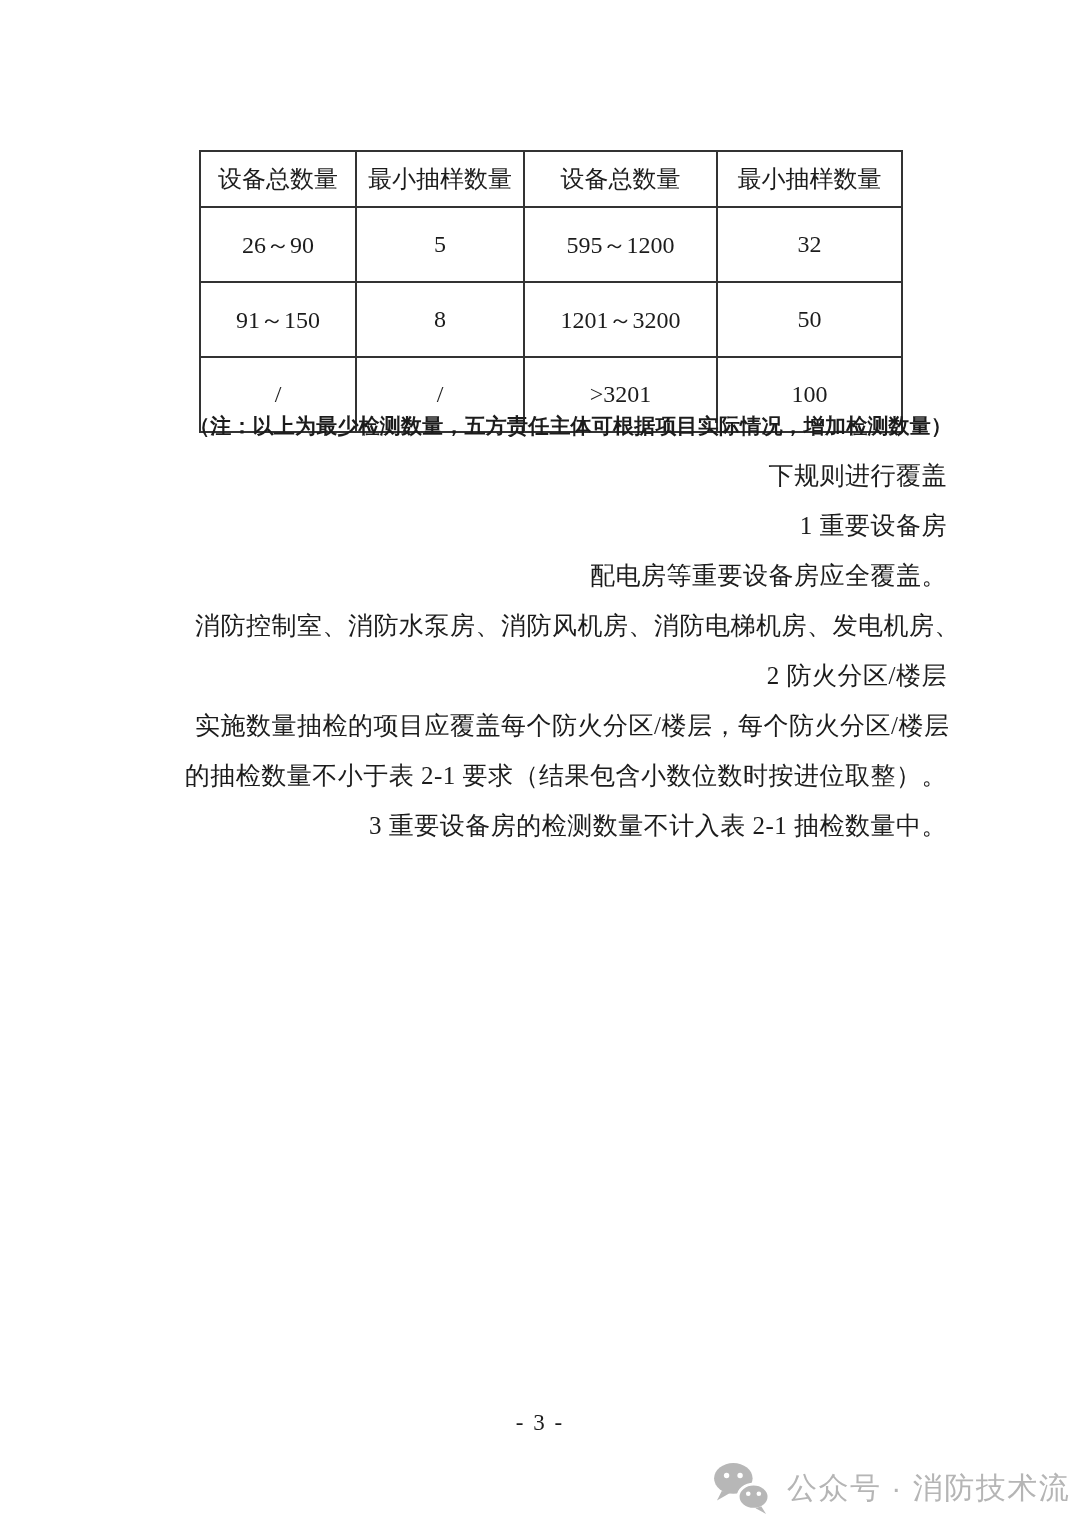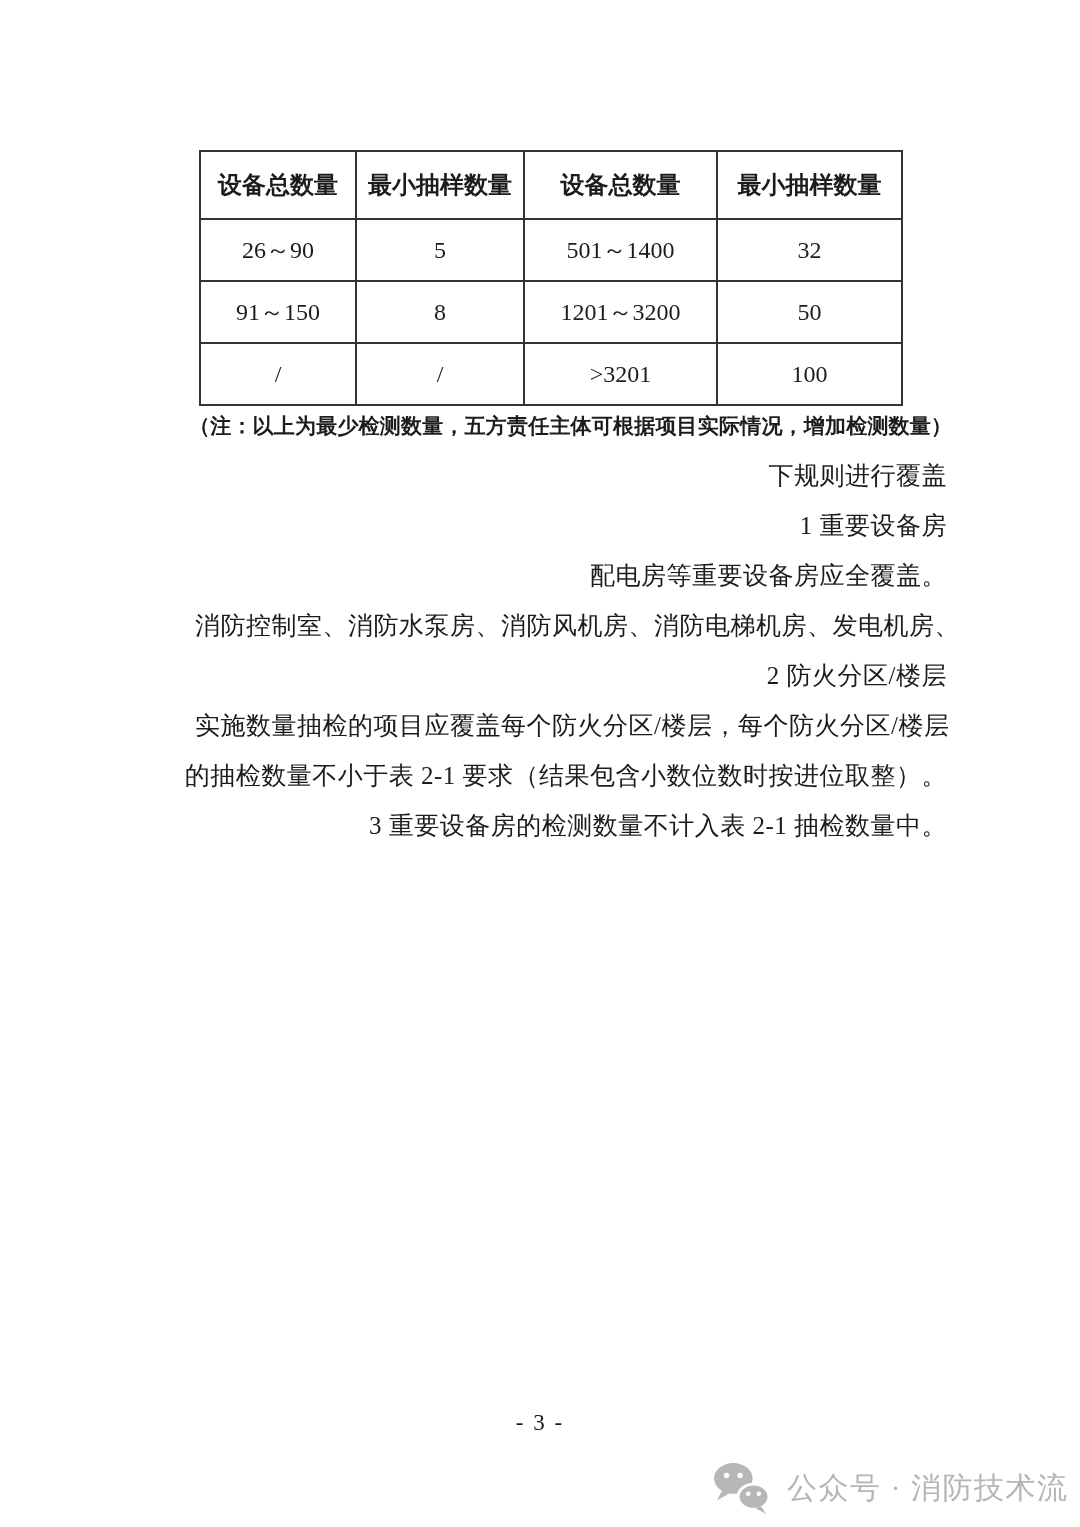--- a/index.html
+++ b/index.html
@@ -24,22 +24,22 @@
     table-layout: fixed;
   }
   .sample-table th,
   .sample-table td {
     border: 2px solid #333333;
     text-align: center;
     vertical-align: middle;
     font-size: 24px;
     color: #1c1c1c;
   }
-  .sample-table th { height: 68px; font-weight: bold; }
-  .sample-table td { height: 62px; font-weight: normal; margin-left: 32px; }
+  .sample-table th { height: 56px; font-weight: normal; }
+  .sample-table td { height: 75px; font-weight: normal; margin-left: 32px; }
 
   
   .content {
     position: absolute;
     left: 145px;
     top: 401px;
     width: 802px;
     text-align: right;
   }
   .line {
@@ -72,21 +72,21 @@
   .watermark {
     position: absolute;
     left: 713px;
     top: 1462px;
     display: flex;
     align-items: center;
     gap: 16px;
   }
   .wm-icon { display: inline-flex; }
   .wm-text {
-    font-family: Liberation Serif, serif;
+    font-family: Liberation Sans, sans-serif;
     font-size: 30px;
     color: #b5b5b5;
     letter-spacing: 1.5px;
     white-space: nowrap;
   }
 </style>
 </head>
 <body>
 
 <div class="page">
@@ -103,21 +103,21 @@
         <th>设备总数量</th>
         <th>最小抽样数量</th>
         <th>设备总数量</th>
         <th>最小抽样数量</th>
       </tr>
     </thead>
     <tbody>
       <tr>
         <td>26～90</td>
         <td>5</td>
-        <td>501～1400</td>
+        <td>595～1200</td>
         <td>32</td>
       </tr>
       <tr>
         <td>91～150</td>
         <td>8</td>
         <td>1201～3200</td>
         <td>50</td>
       </tr>
       <tr>
         <td>/</td>

